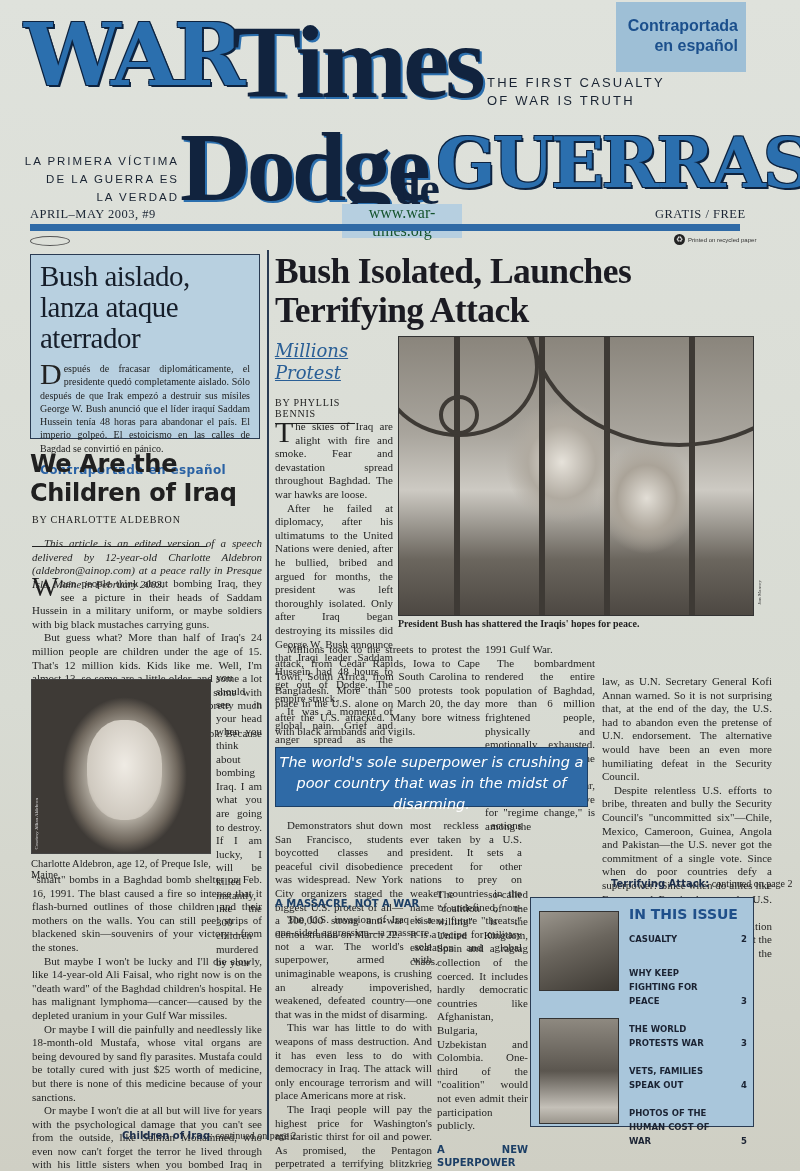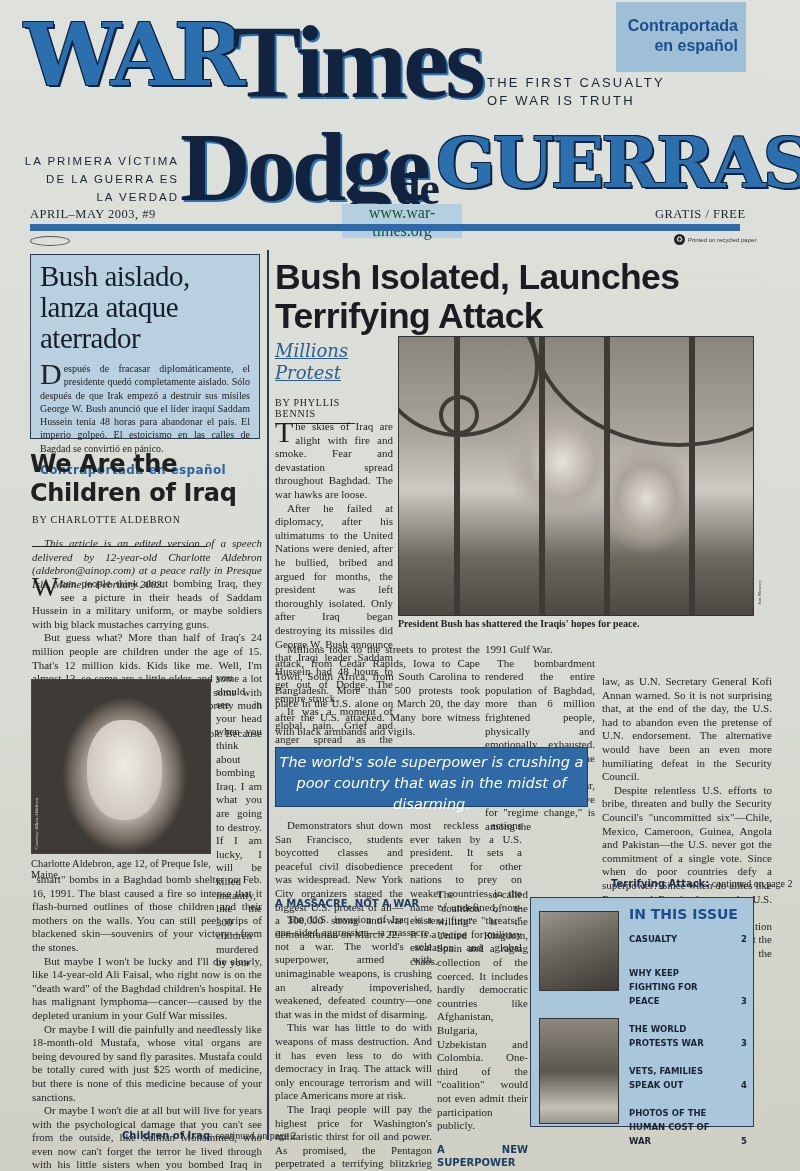--- a/index.html
+++ b/index.html
@@ -139,22 +139,22 @@
   .kid-wrap p { text-indent: 0; }
   .kid-rest { position: absolute; left: 32px; top: 873px; width: 230px; }
   .cont-line {
     position: absolute; font-size: 10px; color: #222;
   }
   .cont-line b { font-family: "DejaVu Sans", sans-serif; font-size: 10px; color: #1c2d4a; }
 
   
   .main-head {
     position: absolute; left: 275px; top: 252px; width: 500px;
-    font-family: Liberation Sans, sans-serif; font-weight: bold; font-size: 35.5px; line-height: 39px;
-    color: #1b1b22; letter-spacing: -0.6px; margin-top: 6px;
+    font-family: Liberation Serif, serif; font-weight: bold; font-size: 35.5px; line-height: 39px;
+    color: #1b1b22; letter-spacing: -0.6px;
   }
   .deck {
     position: absolute; left: 275px; top: 340px; width: 120px;
     font-family: "DejaVu Serif", serif; font-style: italic; font-size: 18px; line-height: 22px; color: #2a5f96; text-decoration: underline;
   }
   .main-byline { position: absolute; left: 275px; top: 397px; width: 80px; border-bottom: 1px solid #222; padding-bottom: 4px; }
   .main-col1 { position: absolute; left: 275px; top: 420px; width: 118px; }
   .main-col1 p.dropcap::first-letter { float: left; font-size: 30px; line-height: 24px; padding-right: 2px; }
   .main-photo {
     position: absolute; left: 398px; top: 336px; width: 356px; height: 280px;

